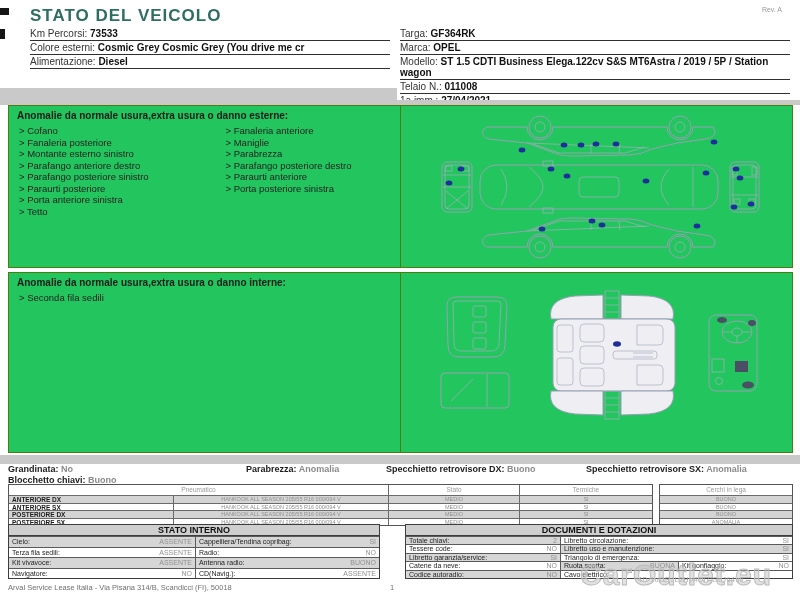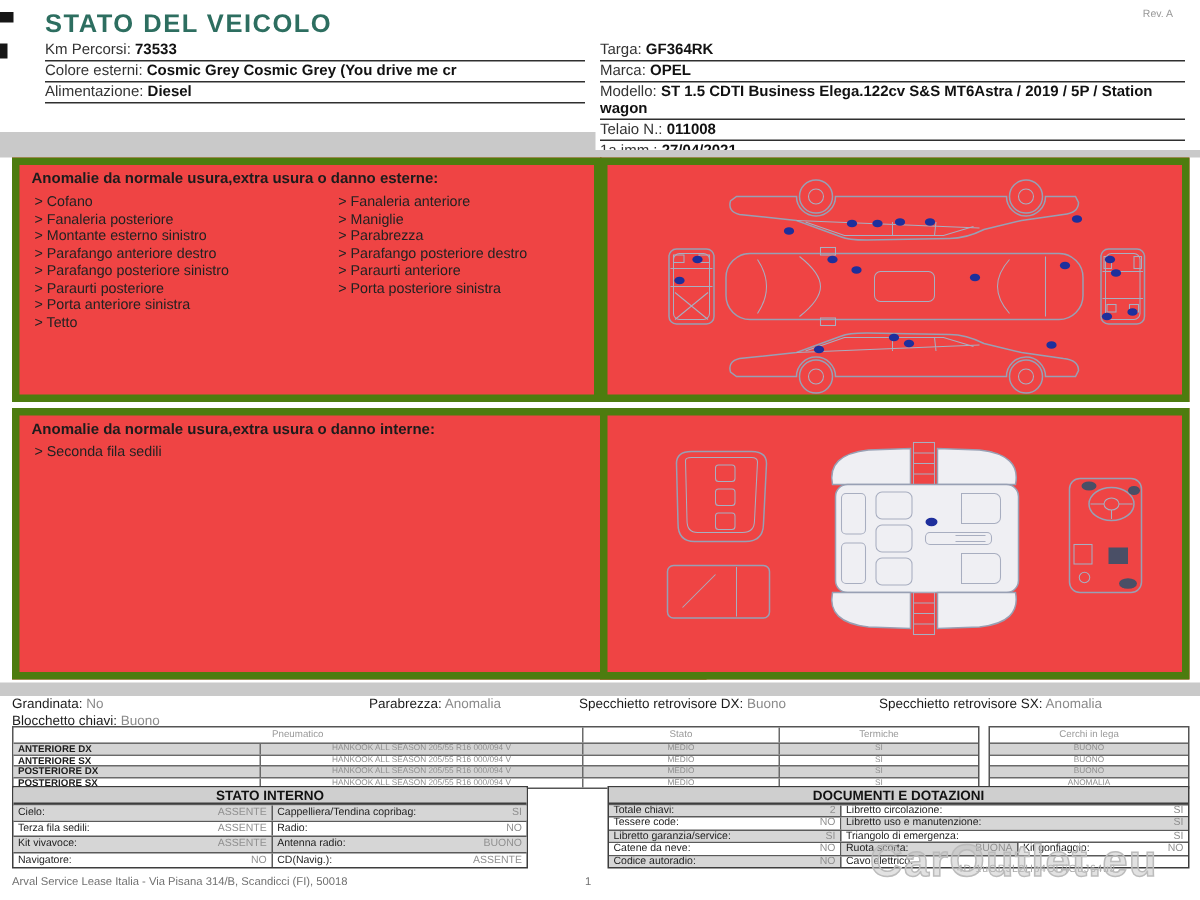--- a/index.html
+++ b/index.html
@@ -21,38 +21,38 @@
   .hrow { border-bottom:1px solid #2f2f2f; font-size:10px; padding:1px 2px 1px 0;
           min-height:13px; line-height:11px; }
   .hrow .lbl { color:#333; }
   .hrow .val { color:#111; font-weight:bold; }
 
   .grayband { position:absolute; background:#c9c9c9; }
   .gb1 { left:0; top:88px;  width:397px; height:16px; }
   .gb2 { left:0; top:100px; width:800px; height:5px; }
   .gb3 { left:0; top:455px; width:800px; height:9px; }
 
-  .panel { position:absolute; background:#ef4444; border:5px solid #4d7c0f; }
+  .panel { position:absolute; background:#22c55e; border:1px solid #4d7c0f; }
   .p-ext-list { left:8px;   top:105px; width:393px; height:163px; }
   .p-ext-diag { left:400px; top:105px; width:393px; height:163px; }
   .p-int-list { left:8px;   top:272px; width:463px; height:181px; }
   .p-int-diag { left:400px; top:272px; width:393px; height:181px; }
   .panel-title { font-size:10px; font-weight:bold; color:#1c1c1c; padding:4px 8px 2px 8px; }
   .an-cols { display:flex; padding:2px 0 0 10px;gap:32px; }
   .an-col { width:50%; }
   .an-item { font-size:9.5px; line-height:11.5px; color:#222; white-space:nowrap; }
   .an-item::before { content:"> "; color:#222; }
 
   svg .ln { fill:none; stroke:#98a0b4; stroke-width:1; }
   svg .lnthin { fill:none; stroke:#a8aec0; stroke-width:0.7; }
   svg .fillsoft { fill:#efeff3; stroke:#98a0b4; stroke-width:1; }
   svg .dark { fill:#4a4f66; stroke:none; }
   svg .dmg { fill:#1e2f9c; stroke:none; }
 
-  .summary { position:absolute; left:8px; top:464px; width:786px; font-size:9px; }
+  .summary { position:absolute; left:8px; top:464px; width:786px; font-size:9px;font-weight:bold; }
   .sumrow1 { position:relative; height:10px; }
   .sumitem { position:absolute; white-space:nowrap; }
   .sum-l { color:#1c1c1c; }
   .sum-v { color:#8a8a8a; }
 
   
   .tyres { position:absolute; left:8px; top:484px; width:785px; display:flex; }
   .t-main { width:645px; border:1px solid #555; }
   .t-hrow, .t-row { display:flex; }
   .t-hrow { height:10px; }
@@ -70,21 +70,21 @@
             border-right:1px solid #6a6a6a; }
   .t-ter  { width:132px; font-size:5.5px; color:#8f8f8f; text-align:center; line-height:7px; }
   .t-cerchi { margin-left:6px; width:134px; border:1px solid #555; }
   .t-ch { height:10px; }
   .t-crow { height:7.5px; border-top:1px solid #6a6a6a; font-size:5.5px; color:#8f8f8f;
             text-align:center; line-height:7px; }
   .t-crow.shade { background:#d4d4d4; }
 
   
   .btable { position:absolute; top:524px; border:1px solid #3d3d3d; background:#fff; }
-  .bt-int { left:8px;  width:344px; }
+  .bt-int { left:8px;  width:372px; }
   .bt-doc { left:405px; width:388px; }
   .bt-title { height:11px; background:#cfcfcf; border-bottom:1px solid #3d3d3d;
               font-size:9px; font-weight:bold; text-align:center; line-height:11px; color:#111; }
   .brow { display:flex; border-top:1px solid #5a5a5a; }
   .brow:first-of-type { border-top:none; }
   .bt-int .brow { height:10.5px; }
   .bt-doc .brow { height:8.4px; }
   .bcell { display:flex; justify-content:space-between; overflow:hidden; }
   .bt-int .bc1 { width:195px; border-right:1px solid #5a5a5a; }
   .bt-int .bc2 { width:191px; }

